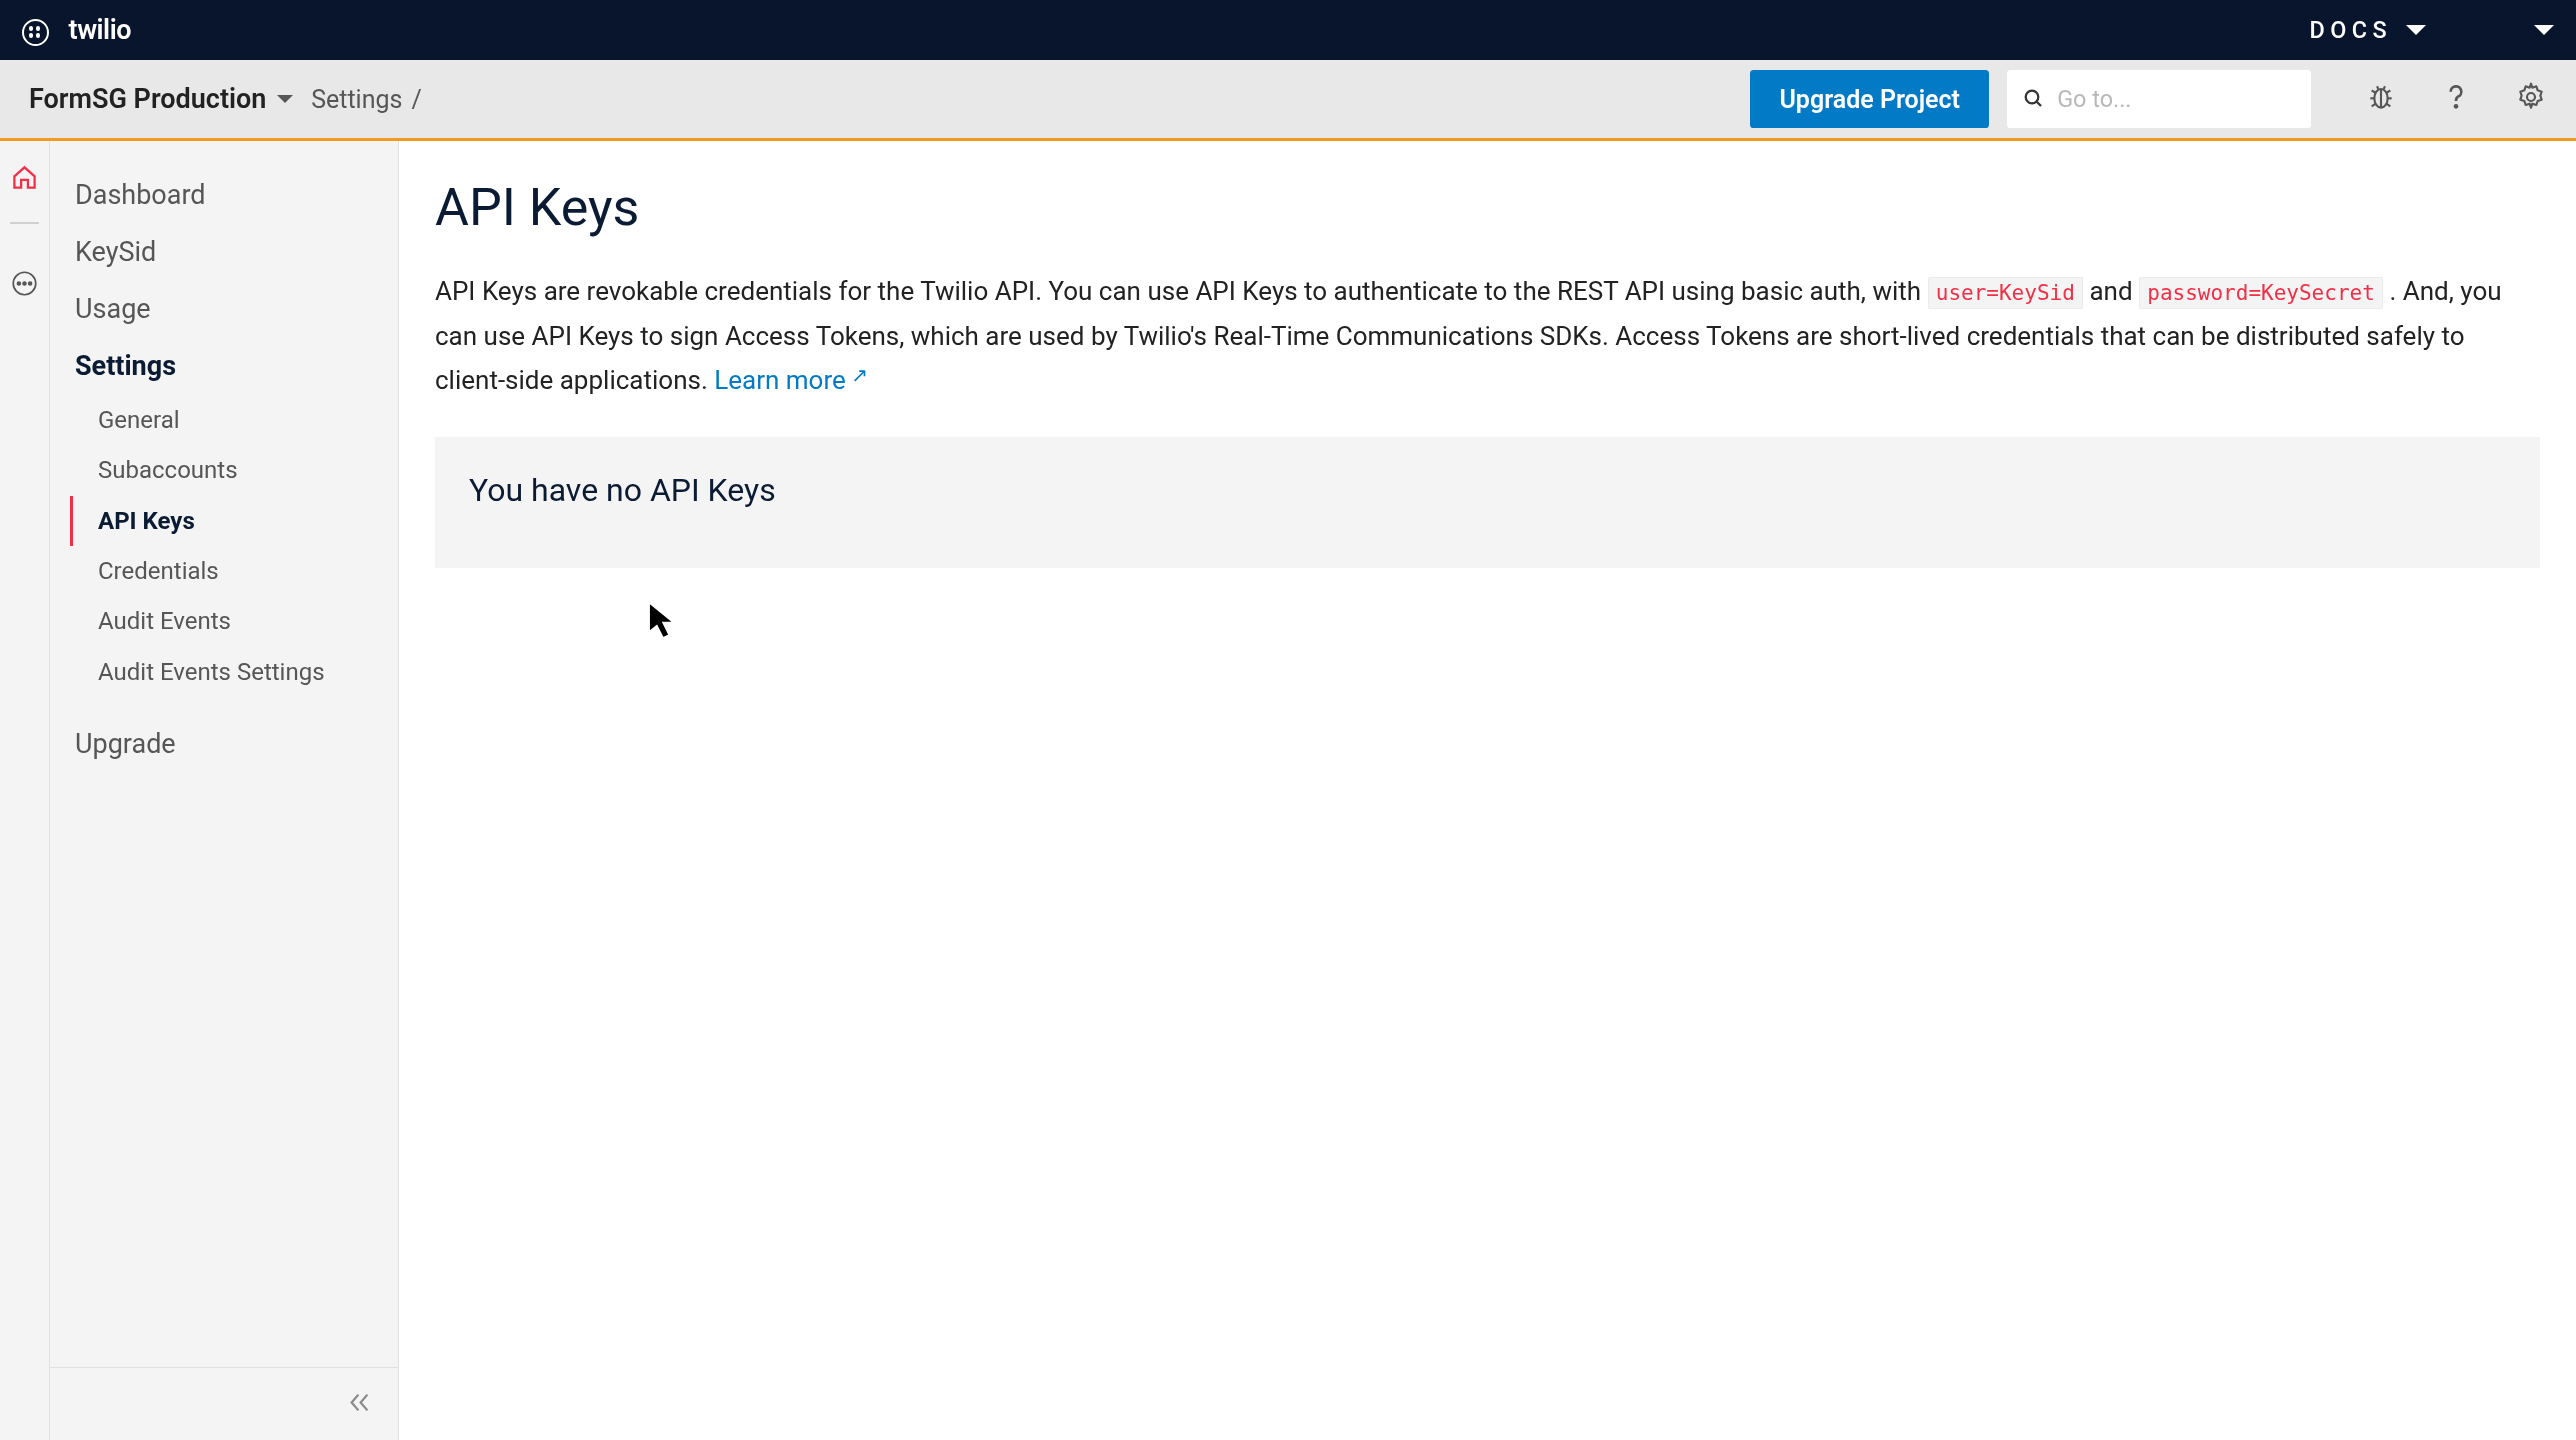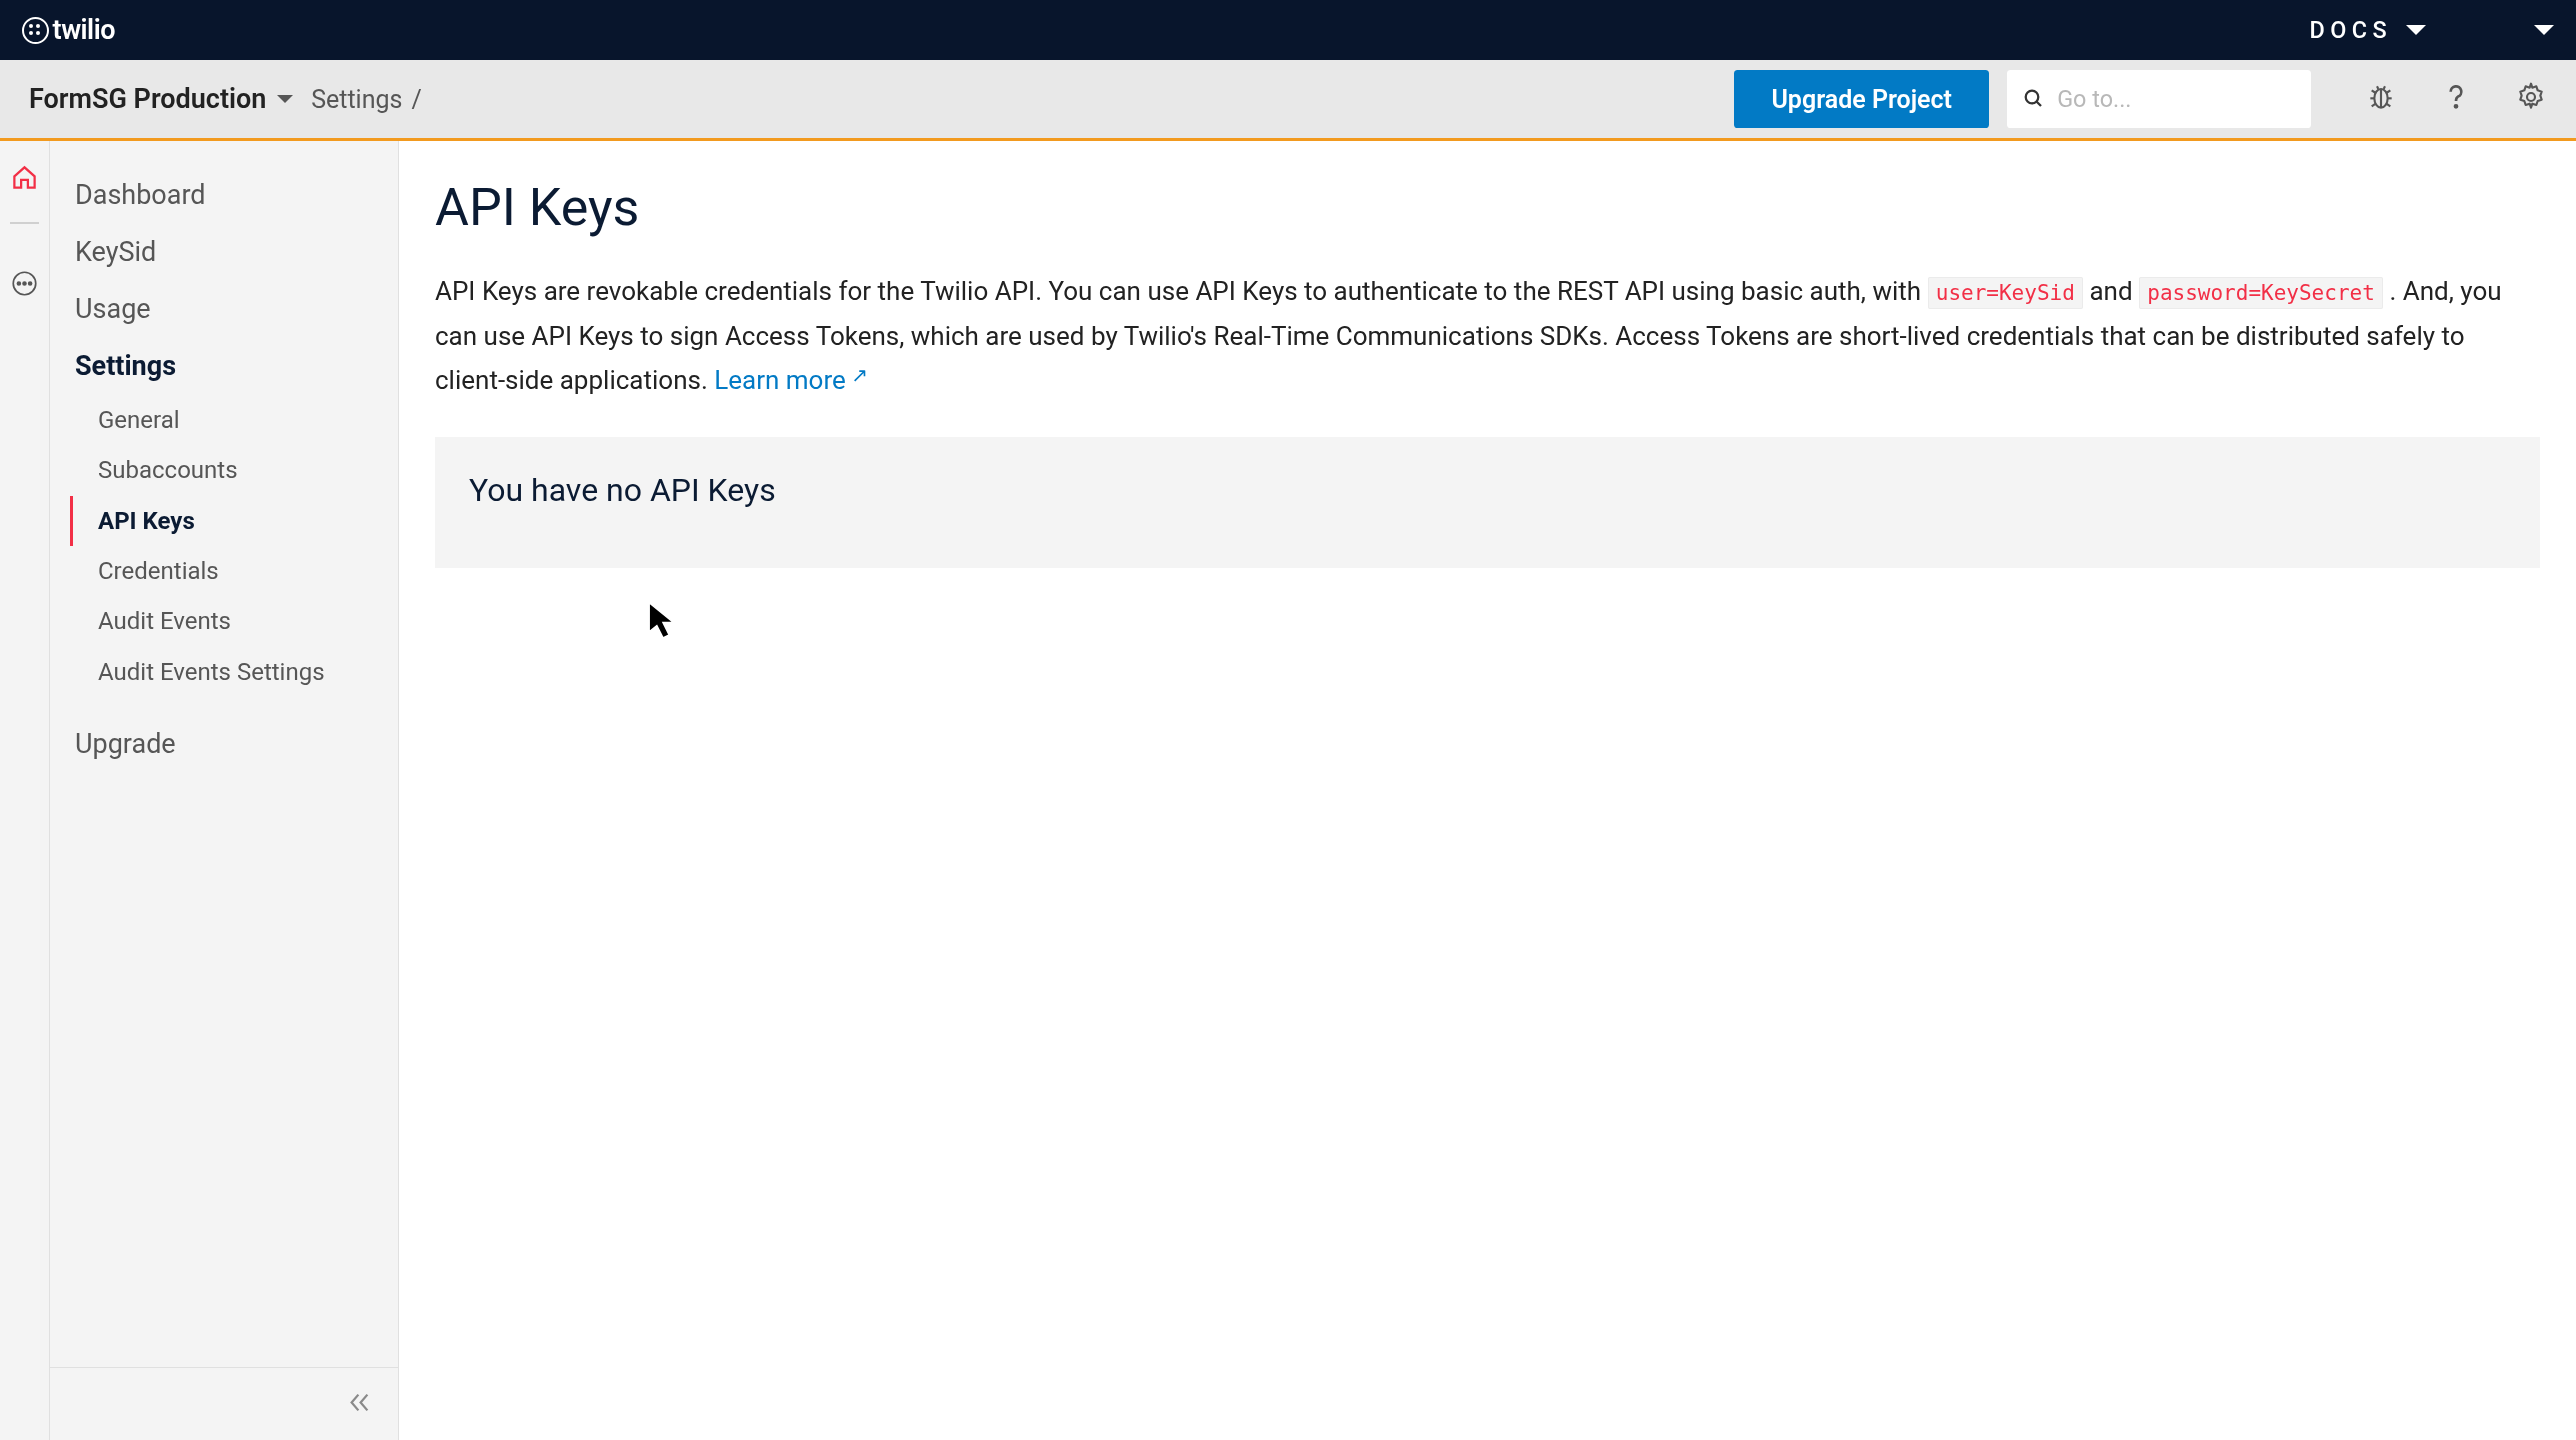--- a/index.html
+++ b/index.html
@@ -18,22 +18,22 @@
     .topnav {
       height: 60px;
       background: #08152c;
       display: flex;
       align-items: center;
       padding: 0 21.6px;
       color: #fff;
     }
     .twilio-logo {
       display: flex;
-      align-items: center;
-      gap: 4px;
+      align-items: flex-end;
+      gap: 20px;
       font-size: 27px;
       font-weight: 600;
       letter-spacing: -0.5px;
     }
     .twilio-logo-mark {
       width: 27px;
       height: 27px;
       border: 2.3px solid #fff;
       border-radius: 50%;
       position: relative;
@@ -114,21 +114,21 @@
       display: flex;
       align-items: center;
       gap: 9px;
     }
     .secondbar-spacer { flex: 1; }
     .upgrade-btn {
       background: #027ac5;
       color: #fff;
       border: none;
       height: 58px;
-      padding: 0 37px;
+      padding: 0 29px;
       font-size: 25px;
       font-weight: 600;
       border-radius: 3.6px;
       cursor: pointer;
     }
     .search-wrap {
       height: 58px;
       background: #fff;
       border-radius: 3.6px;
       display: flex;

